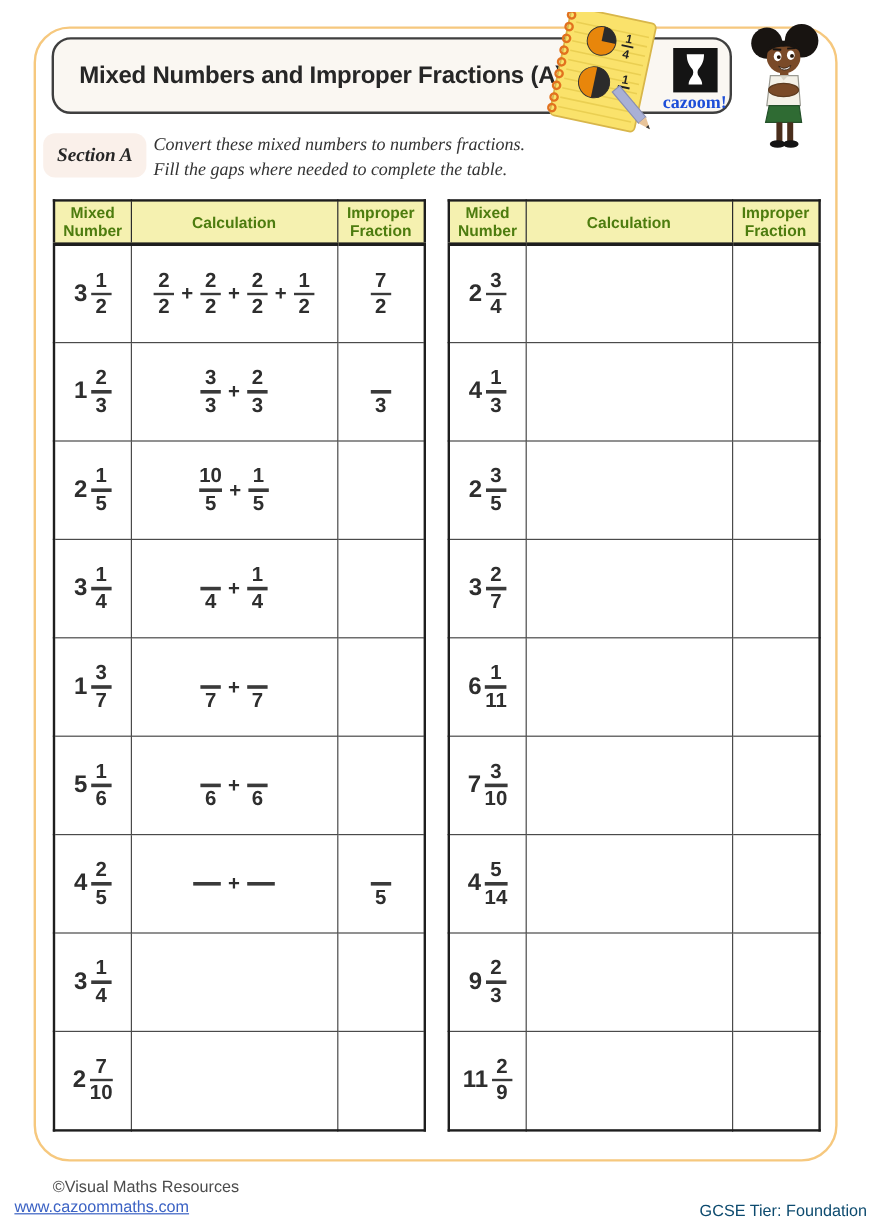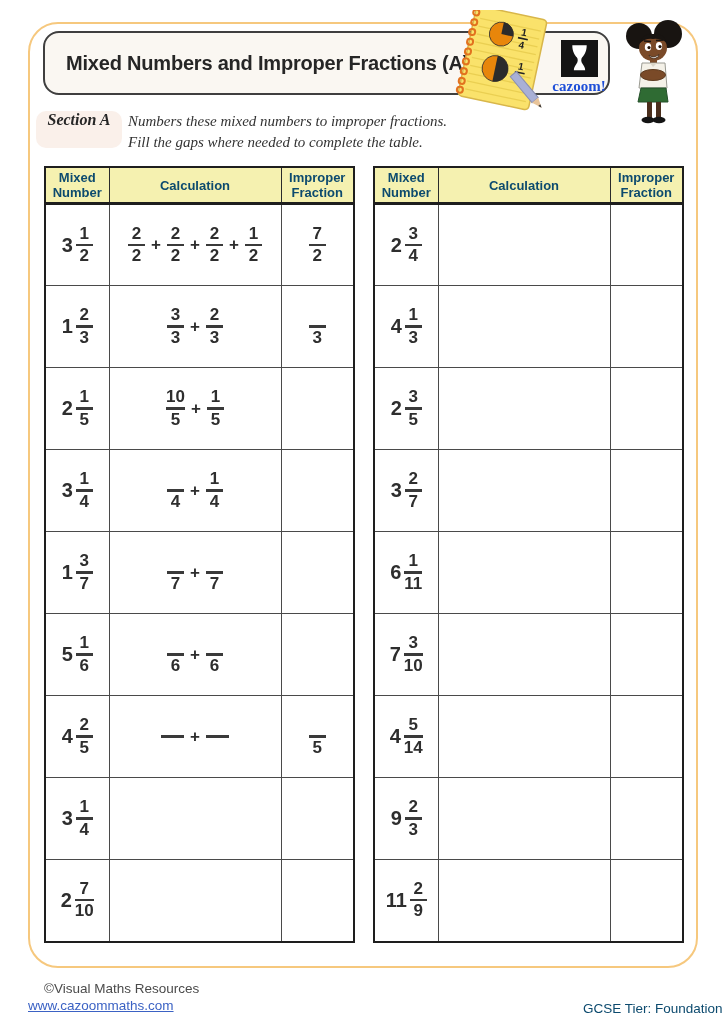--- a/index.html
+++ b/index.html
@@ -17,53 +17,53 @@
 
   .notepad { left:446px; top:10px; width:118px; height:104px; z-index:4; }
   .cazoom { left:546px; top:40px; width:66px; text-align:center; z-index:3; }
   .cazoom-box { margin:0 auto; width:37px; height:37px; background:#141414;
                 display:flex; align-items:center; justify-content:center; }
   .cazoom-text { font-family:"Liberation Serif", serif; font-weight:700;
                  font-size:15px; color:#1d4ed8; margin-top:1px; }
   .mascot { left:620px; top:20px; width:72px; height:106px; z-index:3; }
 
   .section-box { left:36px; top:111px; width:86px; height:37px; background:#FAF0EA;
-                 border-radius:10px; display:flex; align-items:flex-start; justify-content:center; }
+                 border-radius:10px; display:flex; align-items:center; justify-content:center; }
   .section-box span { font-family:"Liberation Serif", serif; font-style:italic;
                       font-weight:700; font-size:16px; color:#262626; }
   .instructions { left:128px; top:111px; font-family:"Liberation Serif", serif;
                   font-style:italic; font-size:15px; line-height:21px; color:#333; }
 
   table.wtable { position:absolute; top:166px; border-collapse:collapse;
                  table-layout:fixed; width:309px; border:2.5px solid #1e1e1e;
                  background:#fff; }
   table.wtable.left  { left:44px; }
   table.wtable.right { left:373px; }
   .wtable th { background:#F5F1B0; border:1px solid #2b2b2b;
                border-bottom:3px solid #1e1e1e; height:29px;
-               font-size:13px; line-height:15px; font-weight:700; color:#0c4a6e;
+               font-size:13px; line-height:15px; font-weight:700; color:#4d7c0f;
                text-align:center; vertical-align:middle; padding:2px; }
   .wtable td { border:1px solid #4a4a4a; height:82px; text-align:center;
                vertical-align:middle; }
   .col-mixed { width:64px; } .col-calc { width:172px; } .col-improper { width:73px; }
 
   .mixedwrap { display:inline-flex; align-items:center; }
   .whole { font-size:20px; font-weight:700; margin-right:3px; color:#2e2e2e; }
   .frac { display:inline-flex; flex-direction:column; align-items:center;
           vertical-align:middle; }
   .fnum, .fden { font-size:17px; font-weight:700; line-height:1.05;
                  min-height:18px; min-width:12px; text-align:center; color:#2e2e2e; }
   .fbar { height:2.2px; background:#3a3a3a; align-self:stretch; min-width:17px;
           margin:1px 0; }
   .frac.bare .fbar { min-width:23px; }
   .plus { font-size:17px; font-weight:700; margin:0 6px; color:#2e2e2e;
           display:inline-block; vertical-align:middle; }
 
   .f-copy   { left:44px;  top:981px;  font-size:13.5px; color:#4b4b4b; }
-  .f-link   { left:28px;  top:998px;  font-size:13.5px; color:#3B62C4;
+  .f-link   { left:12px;  top:998px;  font-size:13.5px; color:#3B62C4;
               text-decoration:underline; }
   .f-center { left:233px; top:1001px; font-size:13.5px; color:#4b4b4b;margin-top:28px; }
   .f-right  { left:583px; top:1001px; font-size:13.5px; color:#0c4a6e; }
 </style>
 </head>
 <body>
 
 <div class="abs page-border"></div>
 
 <div class="abs title-box">
@@ -147,21 +147,21 @@
   <rect x="27" y="82" width="5" height="17" fill="#4A2E1C"></rect>
   <rect x="36" y="82" width="5" height="17" fill="#4A2E1C"></rect>
   <ellipse cx="28" cy="100" rx="6.5" ry="3.2" fill="#141414"></ellipse>
   <ellipse cx="39" cy="100" rx="6.5" ry="3.2" fill="#141414"></ellipse>
 </svg>
 
 <div class="abs section-box">
   <span>Section A</span>
 </div>
 <div class="abs instructions">
-  <div>Numbers these mixed numbers to improper fractions.</div>
+  <div>Convert these mixed numbers to numbers fractions.</div>
   <div>Fill the gaps where needed to complete the table.</div>
 </div>
 
 <table class="wtable left">
   <colgroup>
       <col class="col-mixed">
       <col class="col-calc">
       <col class="col-improper">
     </colgroup>
   <thead>

